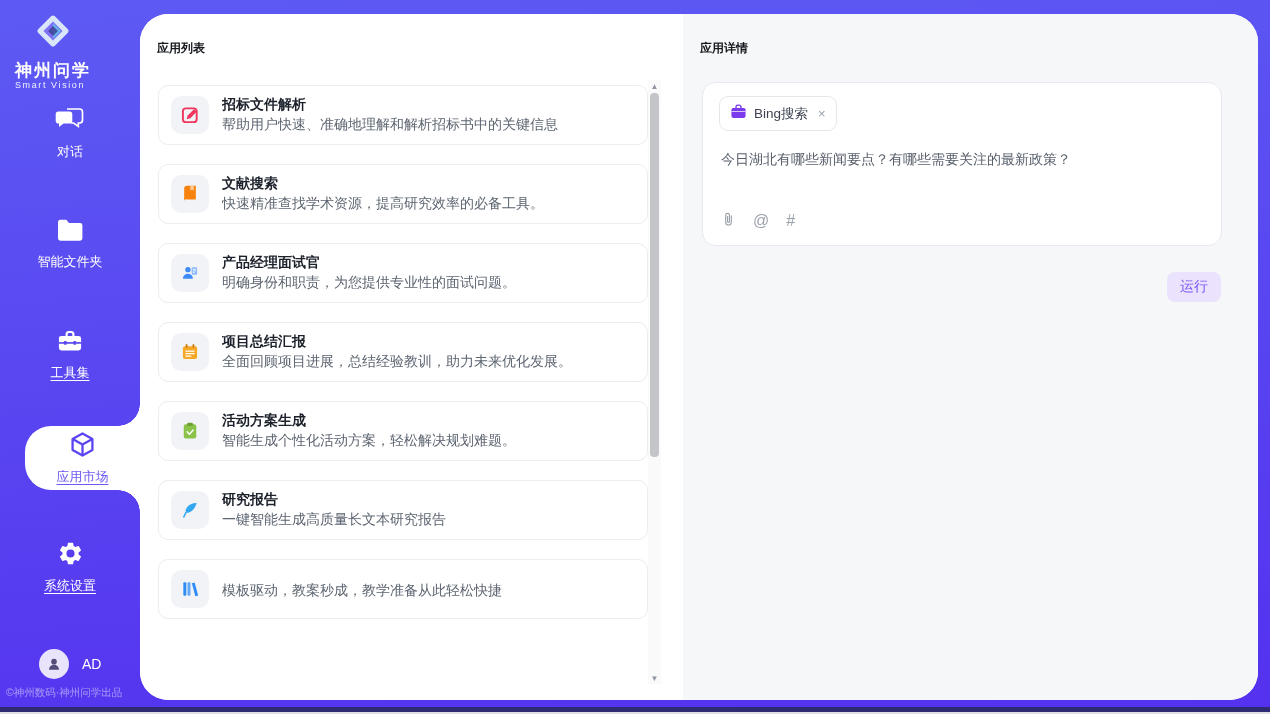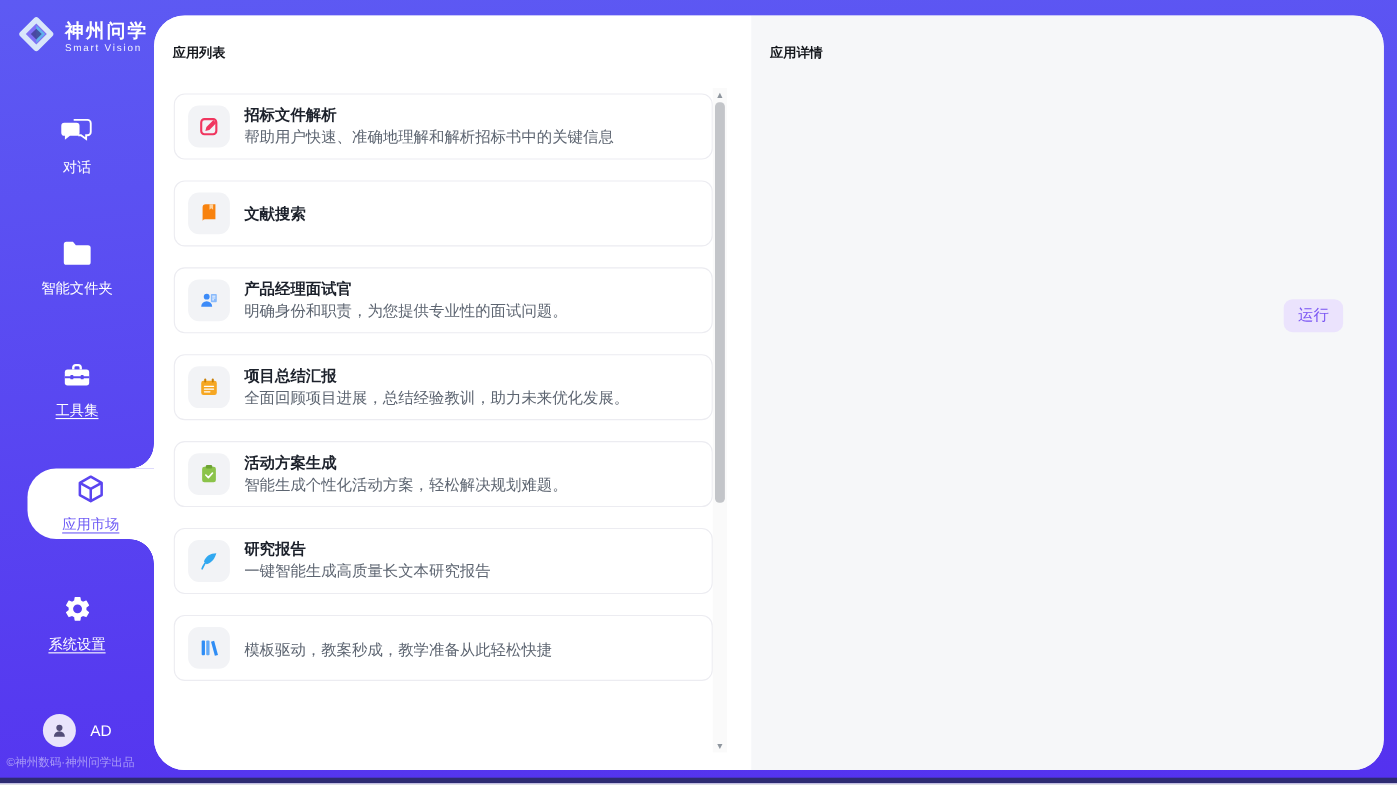--- a/index.html
+++ b/index.html
@@ -5,21 +5,21 @@
   * { margin:0; padding:0; box-sizing:border-box; }
   html,body { background:#3f3aa8; }
   body { font-family:"Liberation Sans","DejaVu Sans",sans-serif; }
   .stage { position:relative; width:1270px; height:714px; overflow:hidden;
            background:linear-gradient(175deg,#5d5af3 0%,#5431ef 100%); }
   .bottom-dark { position:absolute; left:0; right:0; bottom:2px; height:5px; background:#2e2b72; }
   .bottom-light { position:absolute; left:0; right:0; bottom:0; height:2px; background:#dfe0e6; }
 
   
   .sidebar { position:absolute; left:0; top:0; width:140px; height:100%; }
-  .logo { position:absolute; top:13px; left:15px; display:flex; align-items:center; gap:8px; color:#fff; }
+  .logo { position:absolute; top:13px; left:15px; display:flex; align-items:center; gap:8px; color:#fff;flex-direction:column; }
   .logo-title { font-size:17px; font-weight:700; letter-spacing:2px; line-height:19px; }
   .logo-sub { font-size:9px; letter-spacing:1.6px; opacity:.92; }
   .nav-item { position:absolute; left:0; width:140px; display:flex; flex-direction:column;
               align-items:center; gap:7px; color:#fff; font-size:13px; cursor:pointer;text-align:center; }
   .nav-item .nlabel.u { text-decoration:underline; text-underline-offset:3px; }
   .nav-item.active { left:25px; width:115px; top:426px; height:64px; background:#fff;
                      border-radius:26px 0 0 26px; justify-content:center; gap:6px; color:#6d5af5; }
   .nav-item.active::before, .nav-item.active::after { content:''; position:absolute; right:0; width:22px; height:22px; }
   .nav-item.active::before { top:-22px; background:radial-gradient(circle at 0 0, rgba(0,0,0,0) 21.5px, #fff 22px); }
   .nav-item.active::after  { bottom:-22px; background:radial-gradient(circle at 0 100%, rgba(0,0,0,0) 21.5px, #fff 22px); }
@@ -175,20 +175,21 @@
 
         <div class="card">
           <span class="tile">
             <svg width="20" height="20" viewBox="0 0 24 24">
               <path d="M5 5.5A3.5 3.5 0 0 1 8.5 2H19v16.5H8.5A3.5 3.5 0 0 0 5 20z" fill="#f8820e"></path>
               <path d="M12.5 2v6l2-1.6L16.5 8V2z" fill="#fdd19e"></path>
             </svg>
           </span>
           <div style="overflow:hidden">
             <h3>文献搜索</h3>
+            <p>快速精准查找学术资源，提高研究效率的必备工具。</p>
           </div>
         </div>
 
 
         <div class="card">
           <span class="tile">
             <svg width="20" height="20" viewBox="0 0 24 24">
               <circle cx="9.5" cy="8" r="3.2" fill="#3d8bf8"></circle>
               <path d="M3.5 19a6 6 0 0 1 12 0z" fill="#3d8bf8"></path>
               <rect x="14" y="5" width="6.5" height="9" rx="1" fill="#8abafb"></rect>
@@ -260,20 +261,45 @@
       <div class="scrollbar">
         <div class="sb-arrow up">▲</div>
         <div class="sb-thumb"></div>
         <div class="sb-arrow down">▼</div>
       </div>
     </div>
 
     <div class="detail-panel">
       <div class="panel-title">应用详情</div>
 
+      <div class="detail-card">
+        <div class="tag">
+          <span>
+            <svg width="17" height="15" viewBox="0 0 24 21">
+              <rect x="2" y="5.5" width="20" height="14" rx="2.5" fill="#7c3aed"></rect>
+              <path d="M8.5 5.5V4A2.5 2.5 0 0 1 11 1.5h2A2.5 2.5 0 0 1 15.5 4v1.5" fill="none" stroke="#7c3aed" stroke-width="2"></path>
+              <path d="M2 10.5h20" stroke="#fff" stroke-width="1"></path>
+            </svg>
+          </span>
+          <span class="tag-label">Bing搜索</span>
+          <span class="tag-close">×</span>
+        </div>
+
+        <div class="query">今日湖北有哪些新闻要点？有哪些需要关注的最新政策？</div>
+
+        <div class="attach-row">
+          <span>
+            <svg width="15" height="18" viewBox="0 0 24 26" fill="none" stroke="#9aa1ab" stroke-width="1.8" stroke-linecap="round">
+              <path d="M16.5 8v10a4.5 4.5 0 0 1-9 0V7a3 3 0 0 1 6 0v10a1.5 1.5 0 0 1-3 0V8.5"></path>
+            </svg>
+          </span>
+          <span>@</span>
+          <span>#</span>
+        </div>
+      </div>
 
       <button class="run-btn">运行</button>
     </div>
   </div>
 
   <div class="bottom-dark"></div>
   <div class="bottom-light"></div>
 </div>
 
 </body></html>

